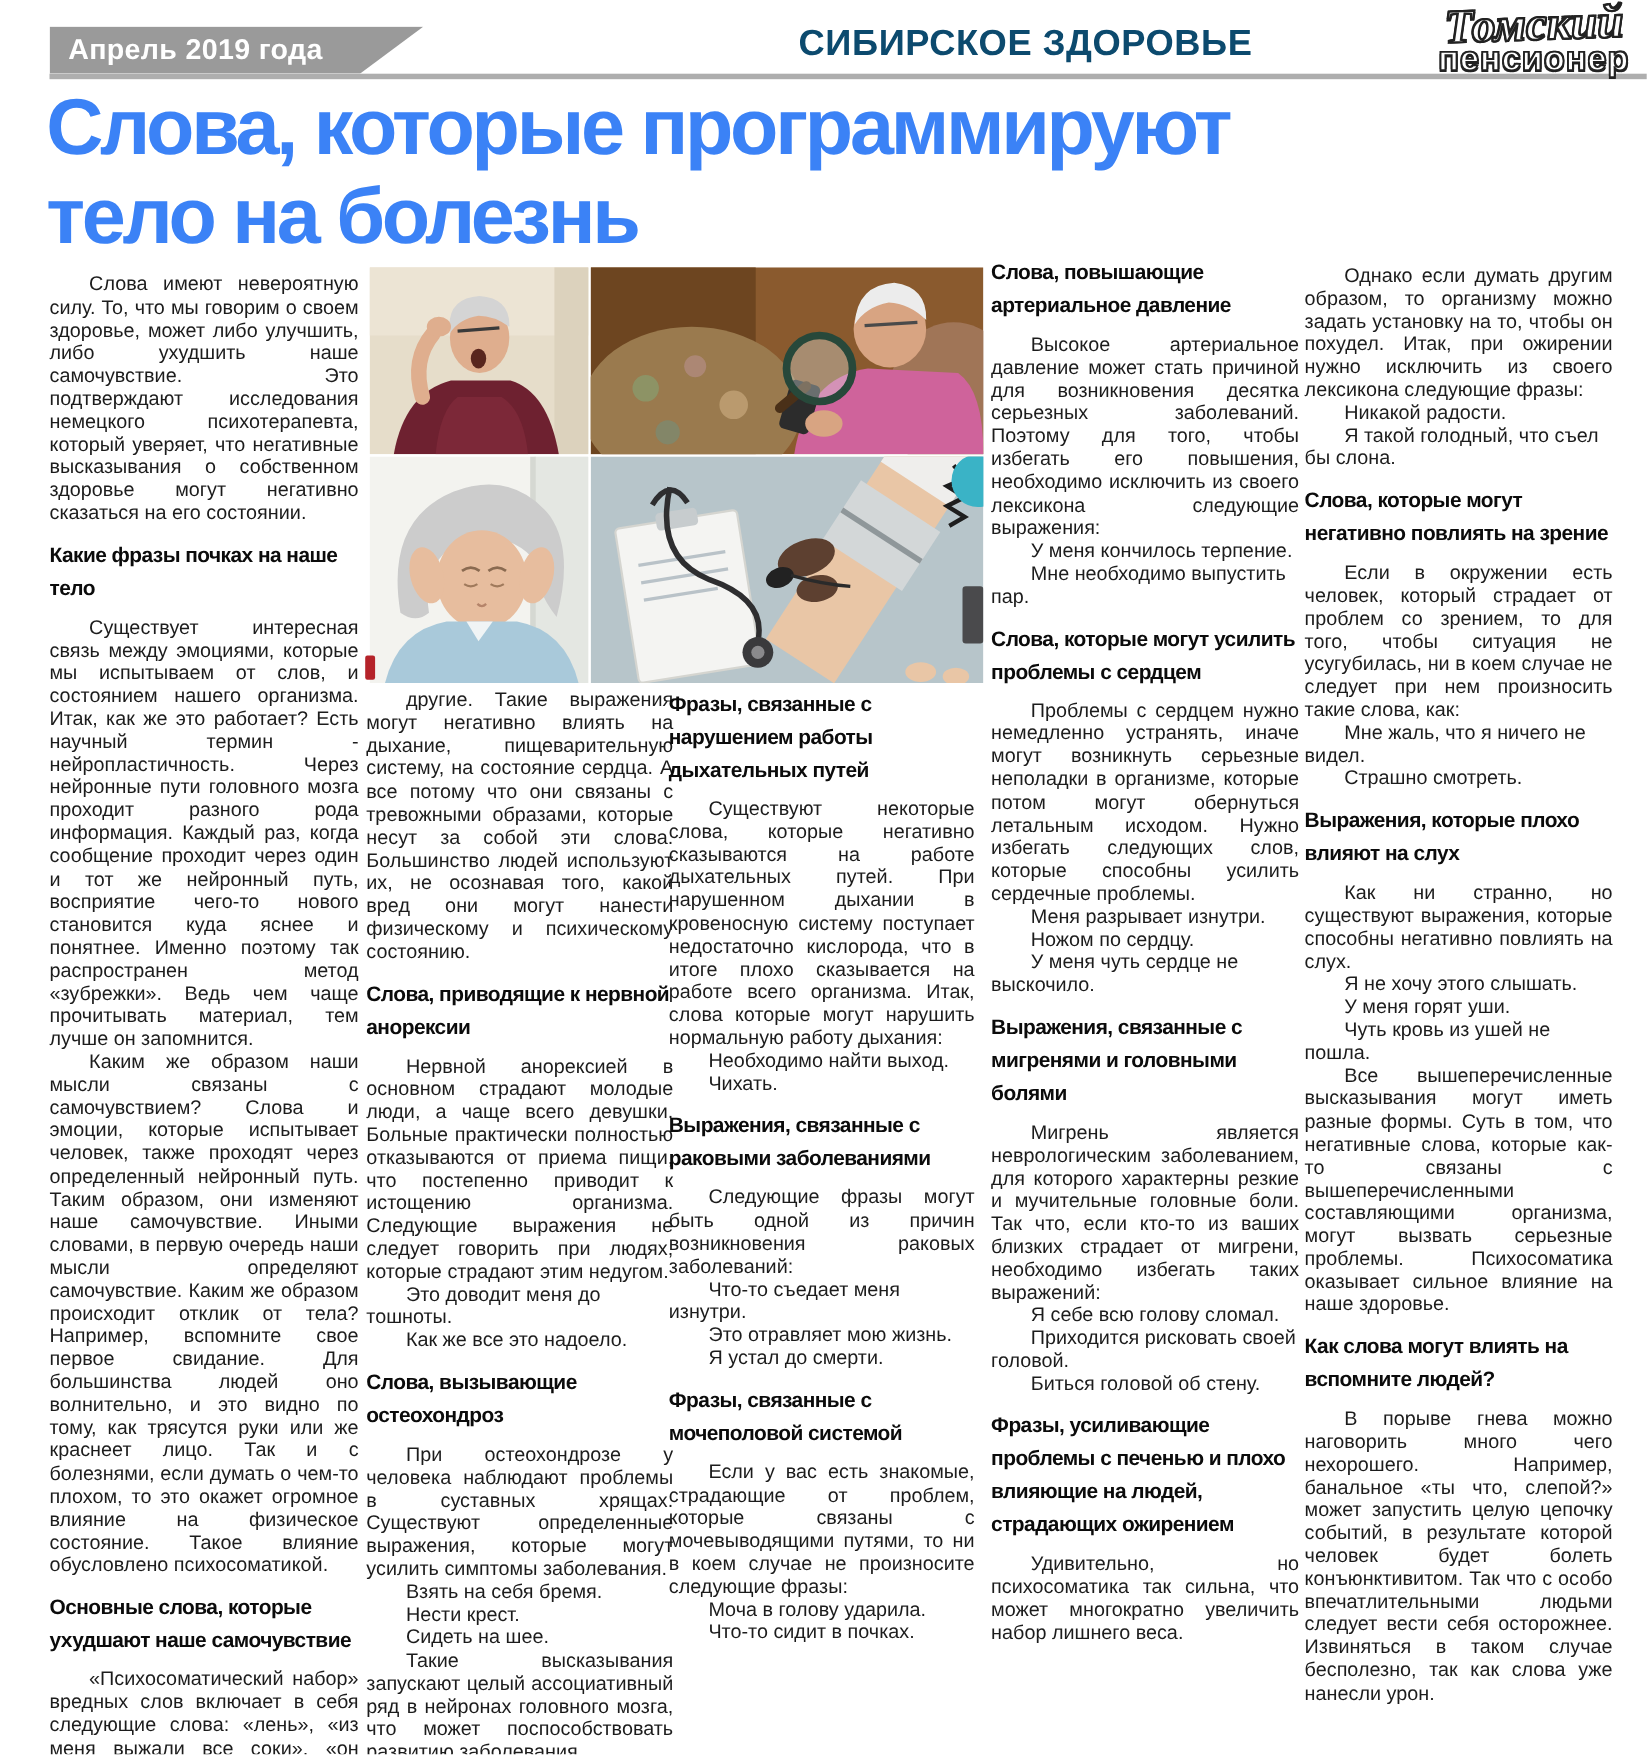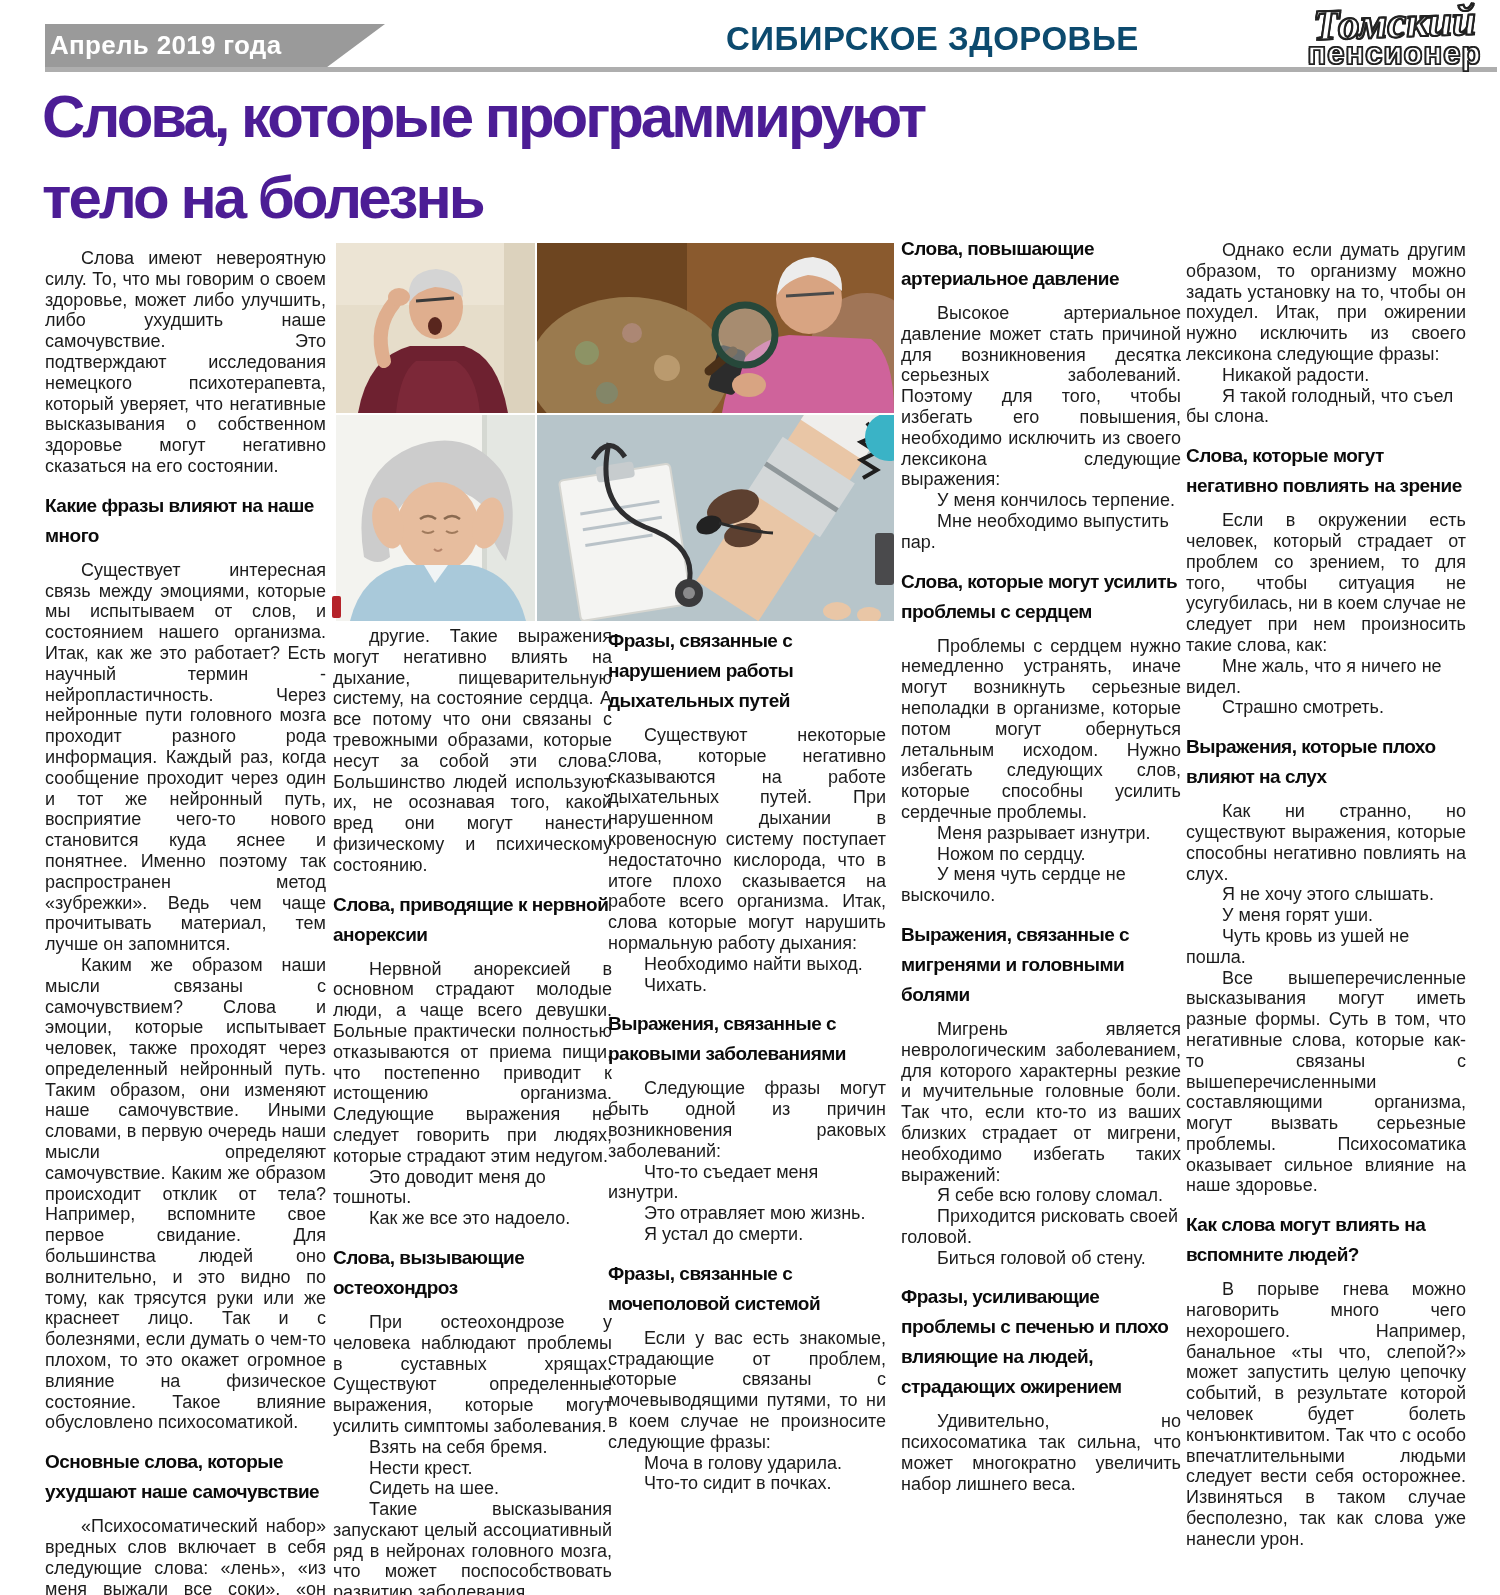--- a/index.html
+++ b/index.html
@@ -18,21 +18,21 @@
   .date-banner {
     position: absolute;
     left: 45px; top: 24px;
     width: 340px; height: 43px;
     background: #9a9a9a;
     clip-path: polygon(0 0, 100% 0, 83% 100%, 0 100%);
     color: #ffffff;
     font-size: 26px;
     font-weight: bold;
     line-height: 43px;
-    padding-left: 5px;
+    padding-left: 17px;
     letter-spacing: 0.3px;
   }
   .top-rule {
     position: absolute;
     left: 45px; top: 67px;
     width: 1452px; height: 5px;
     background: #aeaeae;
   }
   .section-title {
     position: absolute;
@@ -70,25 +70,25 @@
     color: #ffffff;
     -webkit-text-stroke: 1.5px #222222;
     text-shadow: 1px 1px 0 #222, -1px -1px 0 #222, 1px -1px 0 #222, -1px 1px 0 #222;
   }
 
   
   .headline {
     position: absolute;
     left: 42px; top: 76px;
     width: 1440px;
-    font-size: 60px;
+    font-size: 72px;
     line-height: 81px;
     font-weight: bold;
     letter-spacing: -3px;
-    color: #4c1d95;
+    color: #3b82f6;
   }
   .headline span { display: block; }
 
   
   .photo-grid {
     position: absolute;
     left: 336px; top: 243px;
     width: 558px; height: 377px;
     display: grid;
     grid-template-columns: 199px 1fr;
@@ -244,21 +244,21 @@
         <path d="M182,108 Q210,116 236,118" fill="none" stroke="#2a2a2a" stroke-width="3"></path>
         <ellipse cx="300" cy="196" rx="14" ry="9" fill="#e9c6a6"></ellipse>
         <ellipse cx="332" cy="200" rx="12" ry="8" fill="#e9c6a6"></ellipse>
       </svg>
     </div>
   </div>
   <div class="red-speck"></div>
 
   <div class="col col-1">
       <p class="para">Слова имеют невероятную силу. То, что мы говорим о своем здоровье, может либо улучшить, либо ухудшить наше самочувствие. Это подтверждают исследования немецкого психотерапевта, который уверяет, что негативные высказывания о собственном здоровье могут негативно сказаться на его состоянии.</p>
-      <h3 class="col-h">Какие фразы влияют на наше много</h3>
+      <h3 class="col-h">Какие фразы почках на наше тело</h3>
       <p class="para">Существует интересная связь между эмоциями, которые мы испытываем от слов, и состоянием нашего организма. Итак, как же это работает? Есть научный термин - нейропластичность. Через нейронные пути головного мозга проходит разного рода информация. Каждый раз, когда сообщение проходит через один и тот же нейронный путь, восприятие чего-то нового становится куда яснее и понятнее. Именно поэтому так распространен метод «зубрежки». Ведь чем чаще прочитывать материал, тем лучше он запомнится.</p>
       <p class="para">Каким же образом наши мысли связаны с самочувствием? Слова и эмоции, которые испытывает человек, также проходят через определенный нейронный путь. Таким образом, они изменяют наше самочувствие. Иными словами, в первую очередь наши мысли определяют самочувствие. Каким же образом происходит отклик от тела? Например, вспомните свое первое свидание. Для большинства людей оно волнительно, и это видно по тому, как трясутся руки или же краснеет лицо. Так и с болезнями, если думать о чем-то плохом, то это окажет огромное влияние на физическое состояние. Такое влияние обусловлено психосоматикой.</p>
       <h3 class="col-h">Основные слова, которые ухудшают наше самочувствие</h3>
       <p class="para">«Психосоматический набор» вредных слов включает в себя следующие слова: «лень», «из меня выжали все соки», «он вонзил мне нож в сердце» и многие</p>
     </div>
   <div class="col col-2">
       <p class="para">другие. Такие выражения могут негативно влиять на дыхание, пищеварительную систему, на состояние сердца. А все потому что они связаны с тревожными образами, которые несут за собой эти слова. Большинство людей используют их, не осознавая того, какой вред они могут нанести физическому и психическому состоянию.</p>
       <h3 class="col-h">Слова, приводящие к нервной анорексии</h3>
       <p class="para">Нервной анорексией в основном страдают молодые люди, а чаще всего девушки. Больные практически полностью отказываются от приема пищи, что постепенно приводит к истощению организма. Следующие выражения не следует говорить при людях, которые страдают этим недугом.</p>
       <p class="phrase">Это доводит меня до тошноты.</p>

